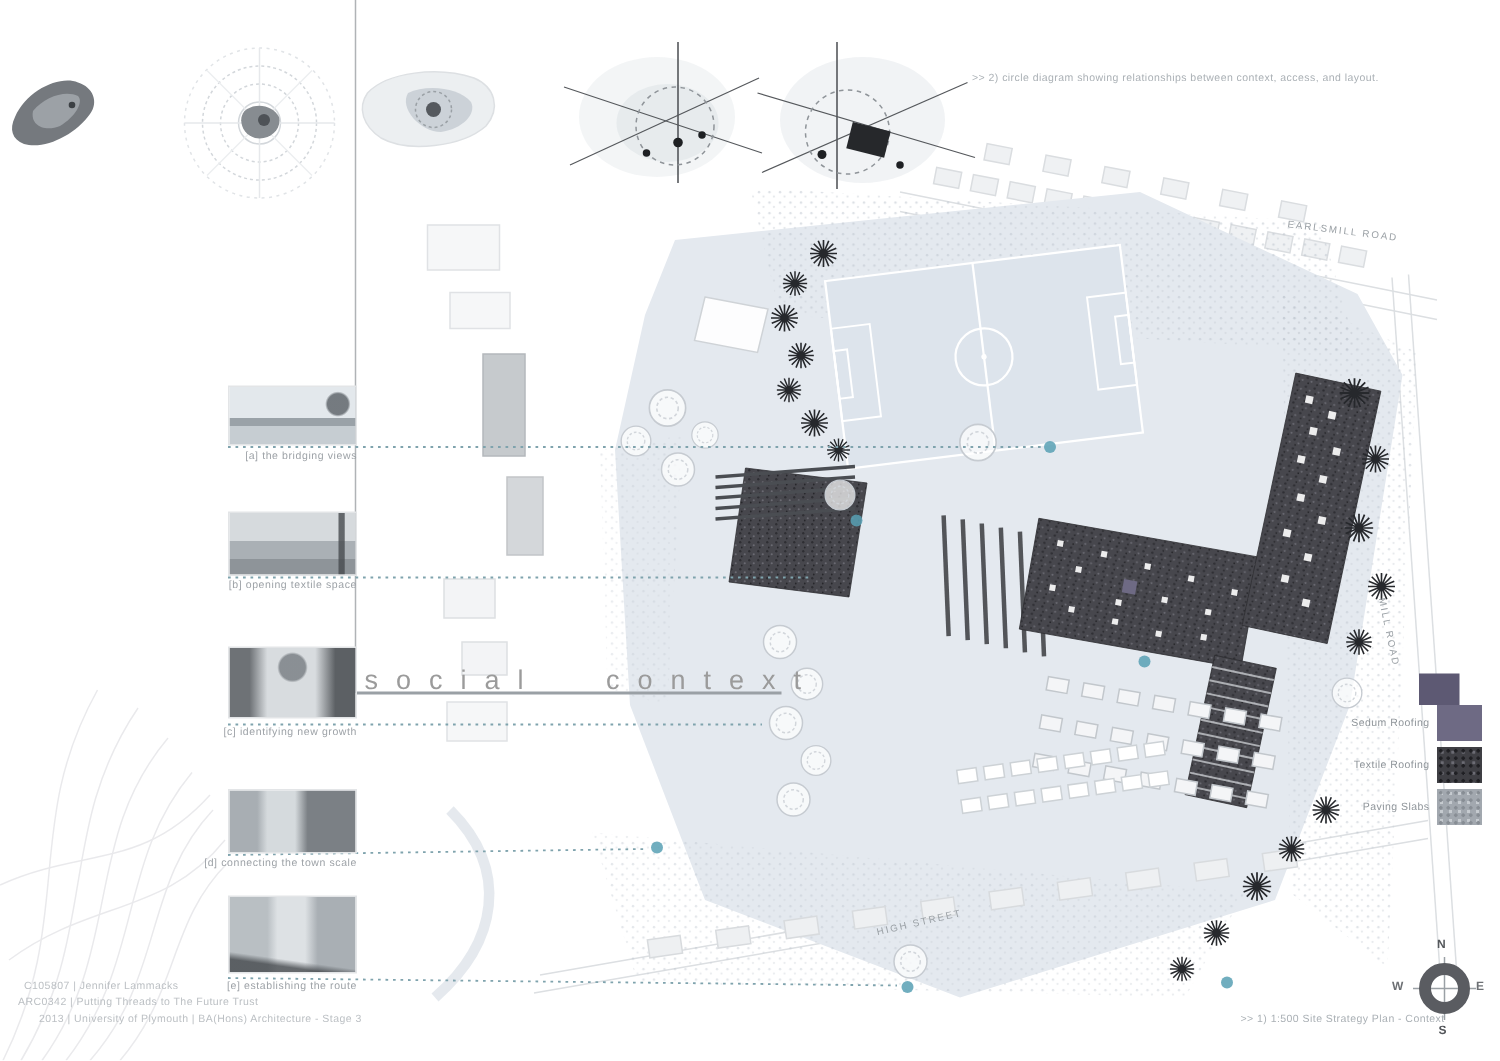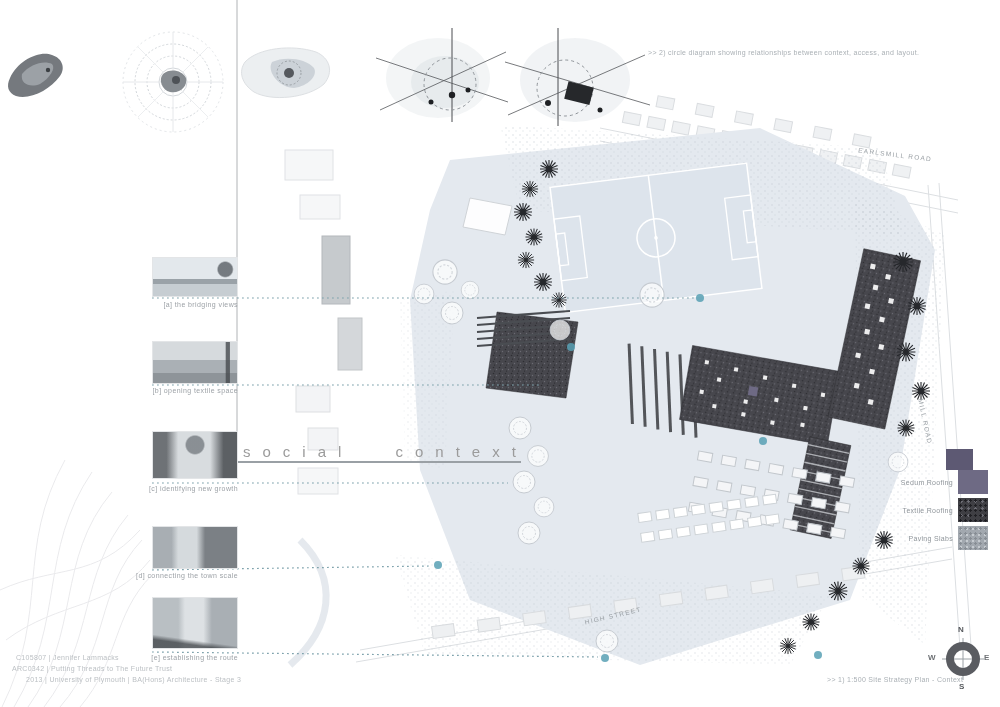--- a/index.html
+++ b/index.html
@@ -1,21 +1,21 @@
 <!DOCTYPE html>
 <html><head>
 <meta charset="utf-8">
 <style>
   html,body{margin:0;padding:0;background:#ffffff;}
   .board{position:relative;width:1000px;height:707px;background:#ffffff;overflow:hidden;
          font-family:"Liberation Sans",sans-serif;}
   .abs{position:absolute;}
   svg.plan{position:absolute;left:0;top:0;}
 
-  .title{left:243px;top:443px;font-size:15px;color:#9b9b9b;letter-spacing:12px;word-spacing:26px;}
+  .title{left:243px;top:443px;font-size:18px;color:#9b9b9b;letter-spacing:12px;word-spacing:26px;}
   .annotation{font-size:7px;color:#aab0b5;letter-spacing:.3px;}
   .annotation.top{left:648px;top:49px;}
   .annotation.bottom{left:827px;top:676px;}
 
   .credits{left:12px;top:652px;}
   .credits div{font-size:7px;color:#bcc0c4;letter-spacing:.3px;line-height:11px;white-space:nowrap;}
   .credits .c1{margin-left:4px}.credits .c3{margin-left:14px}
 
   .photo{position:absolute;left:152px;width:86px;border:1px solid #e3e5e7;box-sizing:border-box;}
   .p1{top:257px;height:40px;background:

